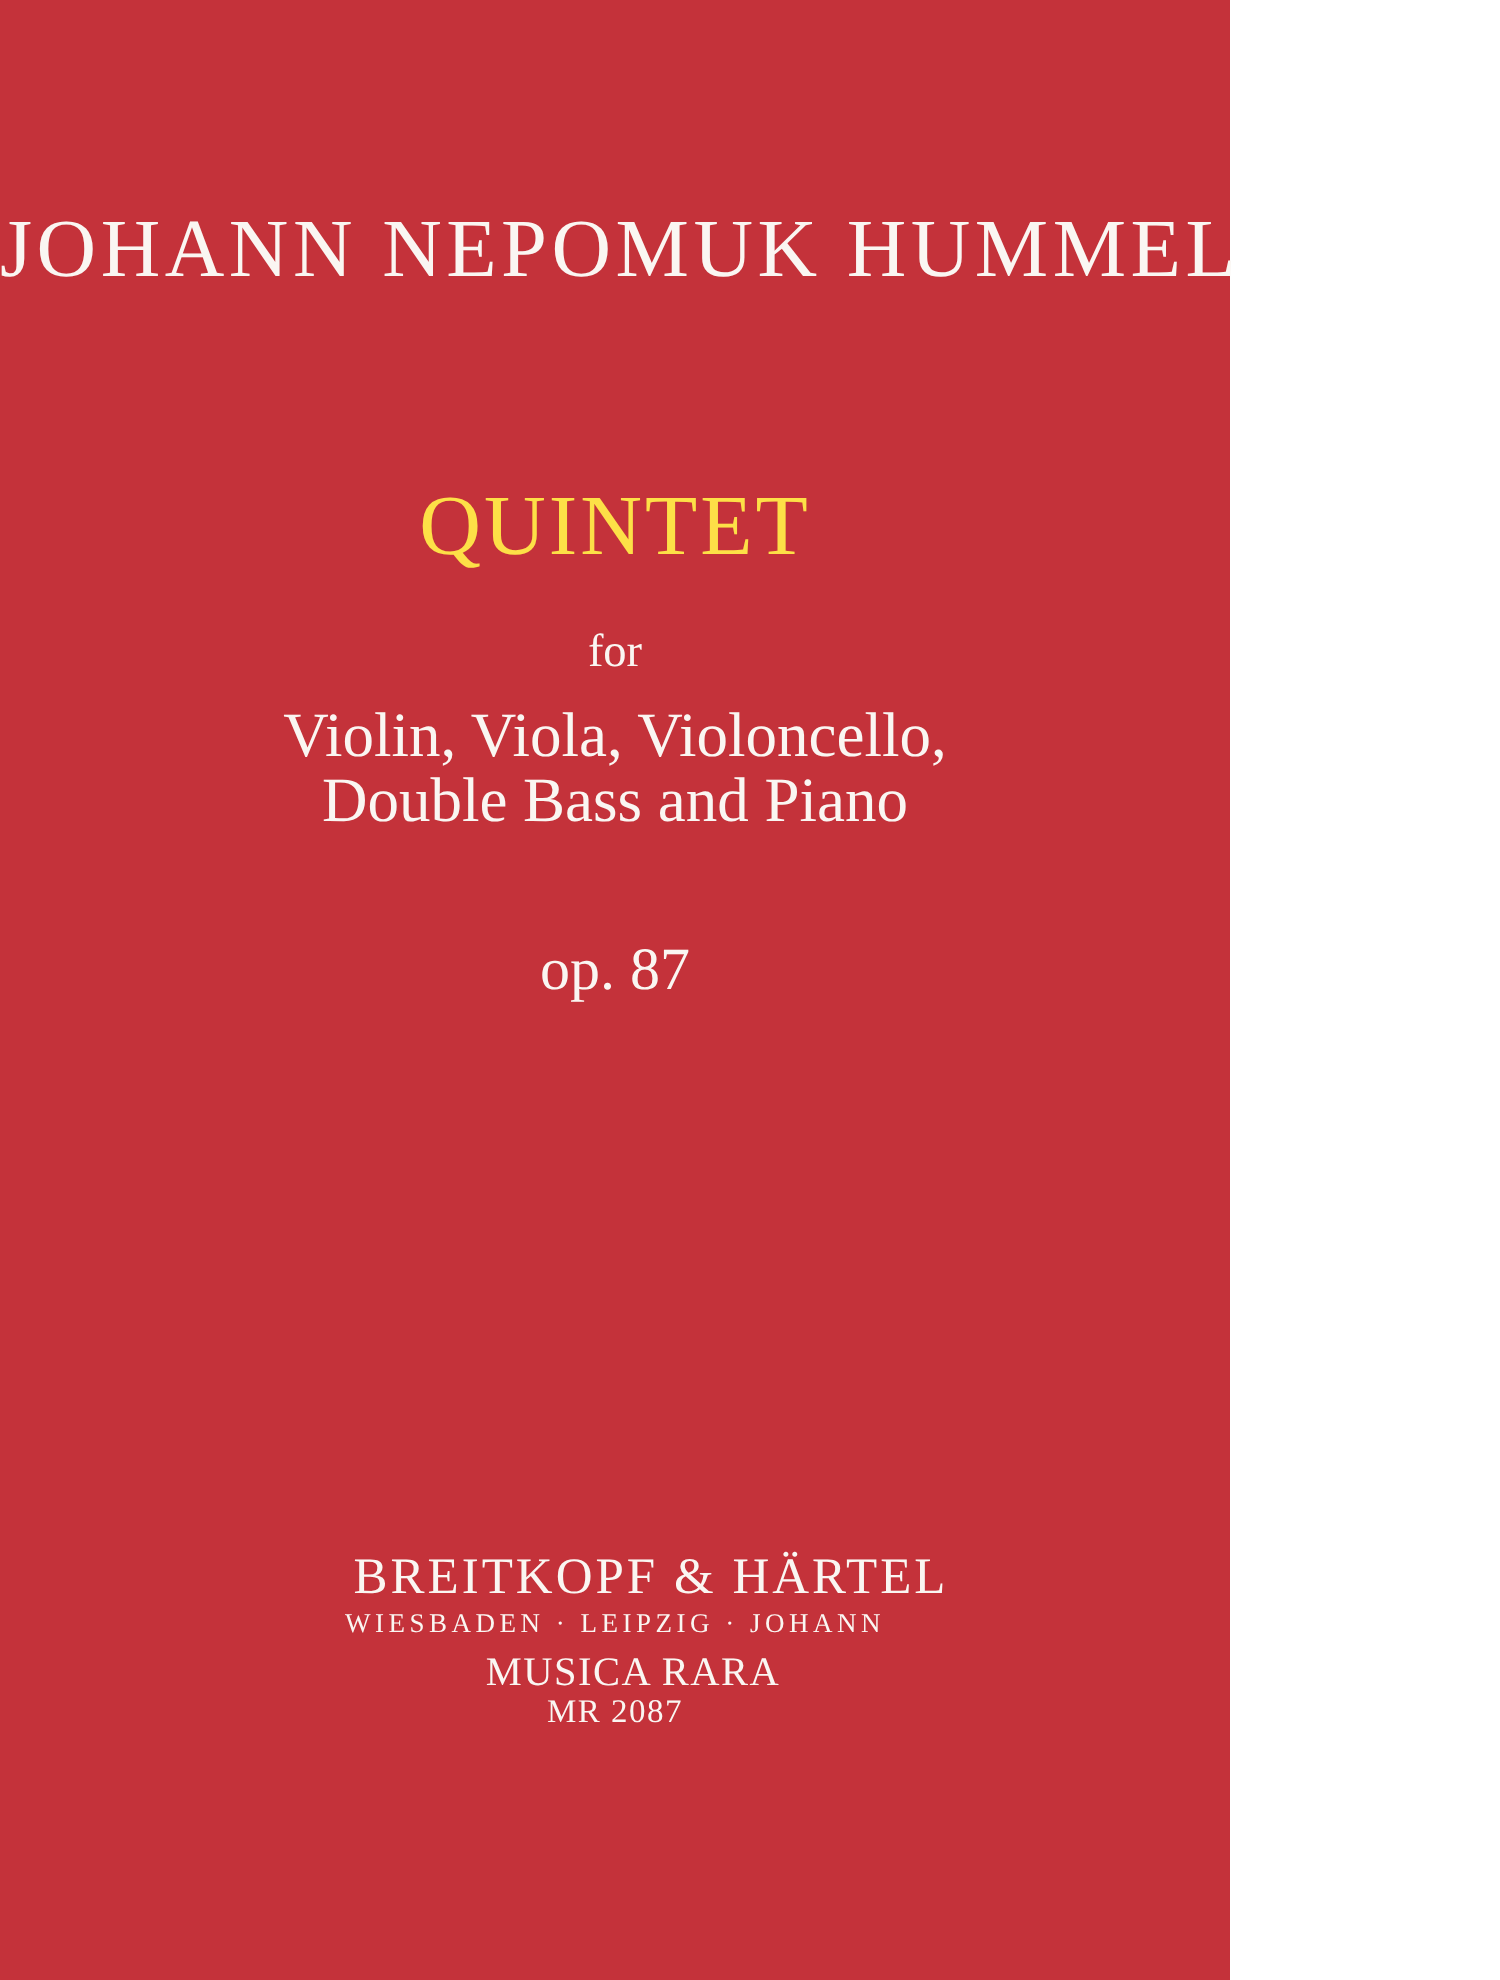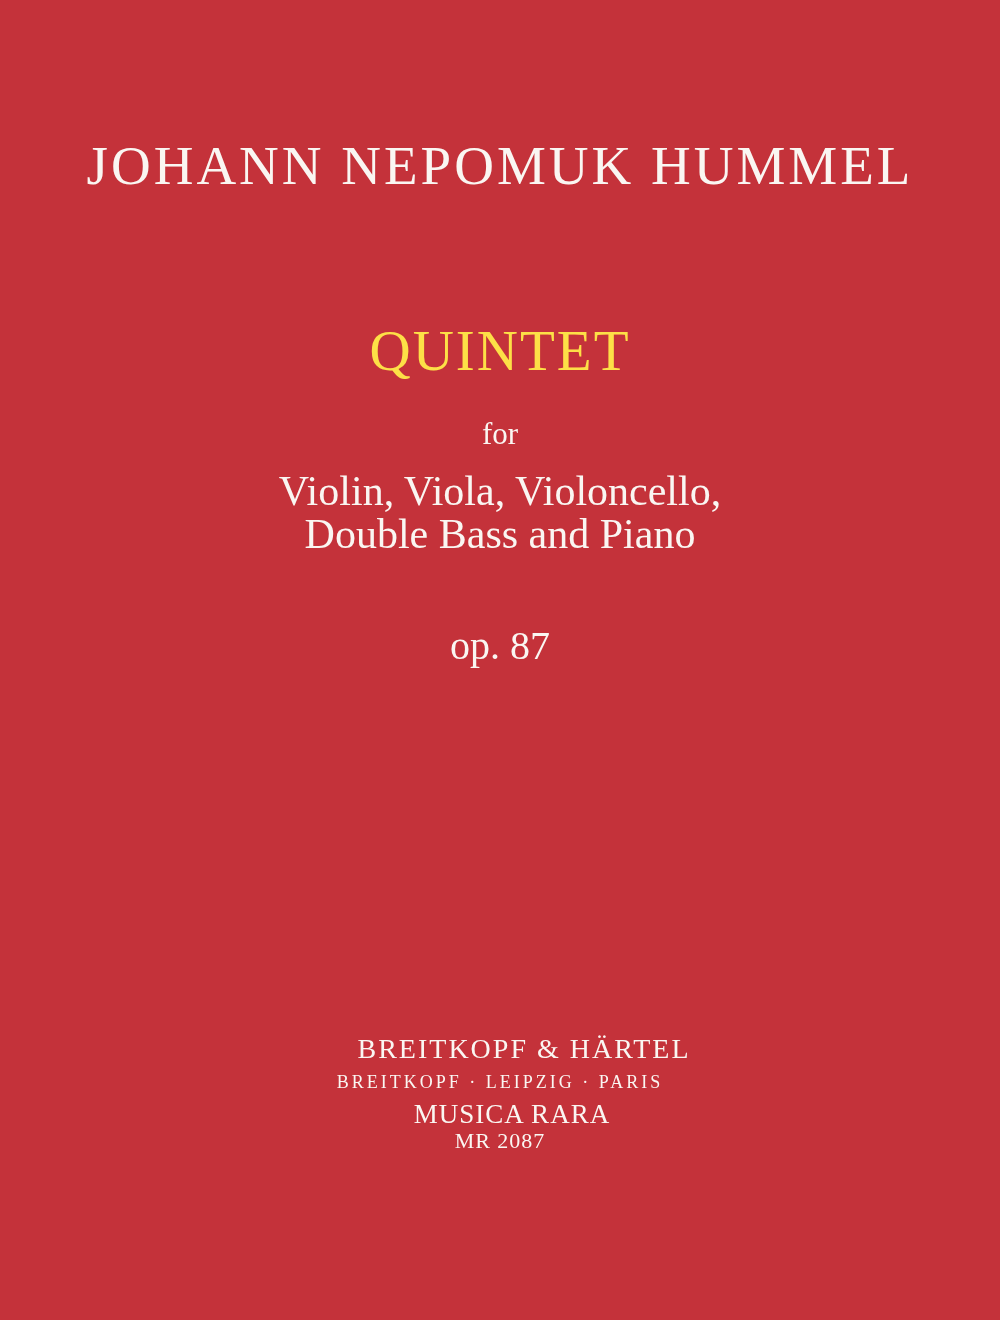--- a/index.html
+++ b/index.html
@@ -7,21 +7,21 @@
     padding: 0;
   }
   body {
     width: 1000px;
     height: 1320px;
     overflow: hidden;
     font-family: "Liberation Serif", "DejaVu Serif", serif;
   }
   .cover {
     position: relative;
-    width: 1000px;
+    width: 820px;
     height: 1320px;
     background-color: #c4323a; 
     color: #faf6f2;            
   }
   .line {
     position: absolute;
     left: 0;
     right: 0;
     text-align: center;
     white-space: nowrap;
@@ -48,21 +48,21 @@
   .instr-2 {
     top: 513px;
     font-size: 42px;
   }
   .opus {
     top: 626px;
     font-size: 40px;
   }
   .publisher-name {
     top: 1035px;
-    font-size: 28px;
+    font-size: 34px;
     letter-spacing: 2px;
     margin-left: 48px;
   }
   .publisher-cities {
     top: 1073px;
     font-size: 18px;
     letter-spacing: 3px;
   }
   .imprint {
     top: 1101px;
@@ -87,19 +87,19 @@
   <div class="line subtitle-for" data-bind="cover.subtitle_prefix" data-bind-style="color:cover.text_color" style="color: rgb(250, 246, 242);">for</div>
 
   <div class="line instr-1" data-bind="cover.instrumentation_line1" data-bind-style="color:cover.text_color" style="color: rgb(250, 246, 242);">Violin, Viola, Violoncello,</div>
 
   <div class="line instr-2" data-bind="cover.instrumentation_line2" data-bind-style="color:cover.text_color" style="color: rgb(250, 246, 242);">Double Bass and Piano</div>
 
   <div class="line opus" data-bind="cover.opus" data-bind-style="color:cover.text_color" style="color: rgb(250, 246, 242);">op. 87</div>
 
   <div class="line publisher-name" data-bind="cover.publisher.name" data-bind-style="color:cover.text_color" style="color: rgb(250, 246, 242);">BREITKOPF &amp; HÄRTEL</div>
 
-  <div class="line publisher-cities" data-bind="cover.publisher.cities" data-bind-style="color:cover.text_color" style="color: rgb(250, 246, 242);">BREITKOPF · LEIPZIG · PARIS</div>
+  <div class="line publisher-cities" data-bind="cover.publisher.cities" data-bind-style="color:cover.text_color" style="color: rgb(250, 246, 242);">WIESBADEN · LEIPZIG · JOHANN</div>
 
   <div class="line imprint" data-bind="cover.publisher.imprint" data-bind-style="color:cover.text_color" style="color: rgb(250, 246, 242); padding-left: 24px;">MUSICA RARA</div>
 
   <div class="line catalog" data-bind="cover.publisher.catalog_number" data-bind-style="color:cover.text_color" style="color: rgb(250, 246, 242);">MR 2087</div>
 
 </div>
 
 </body></html>

